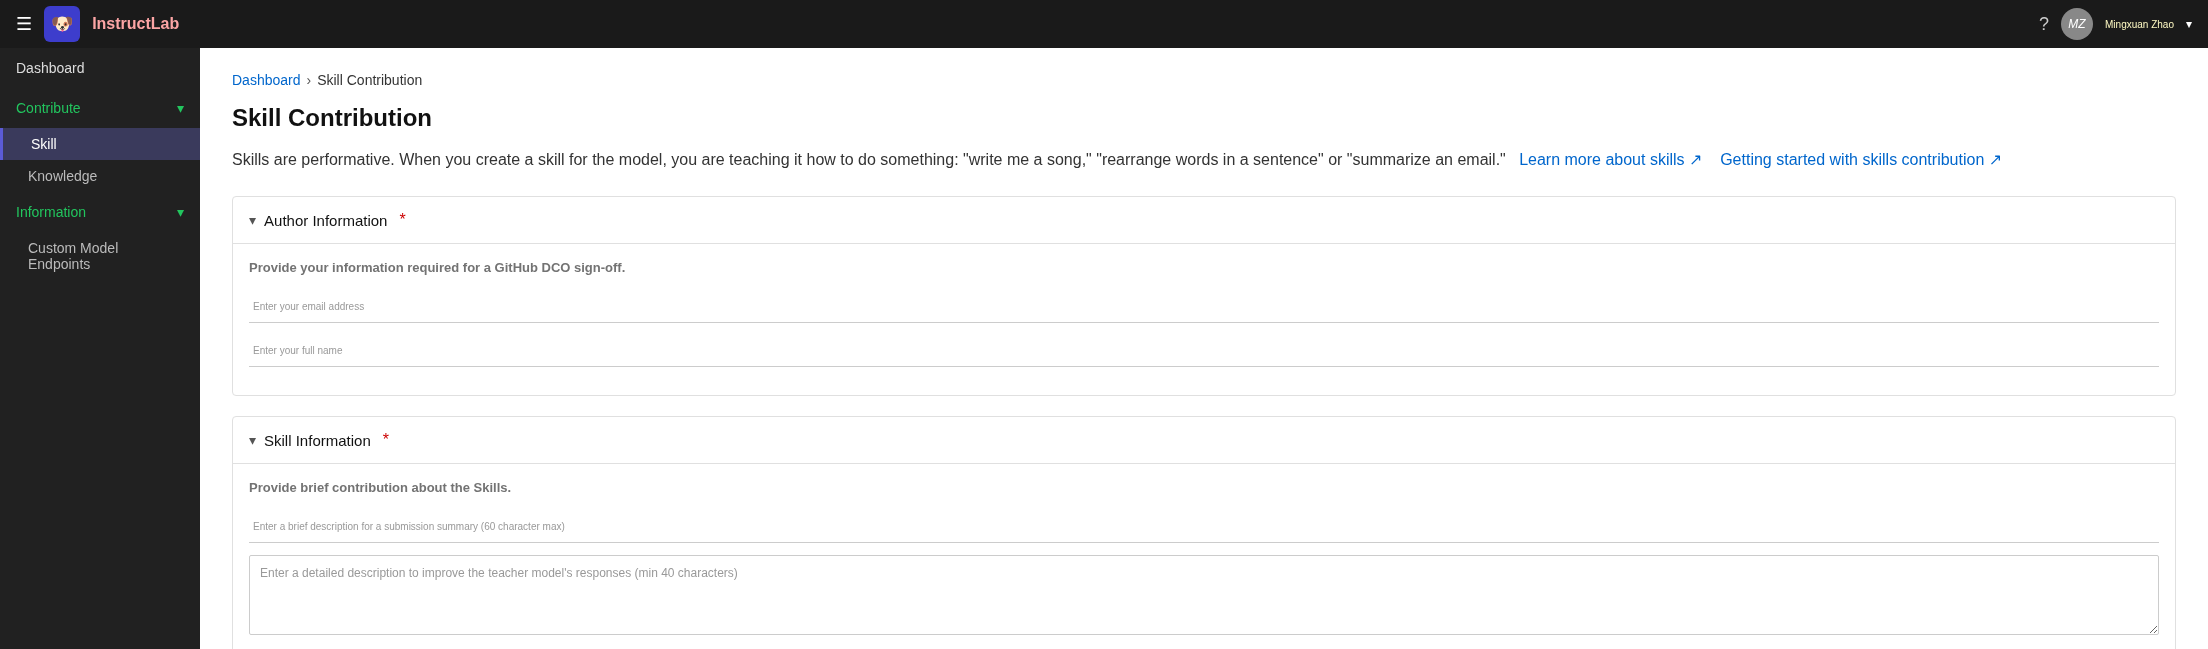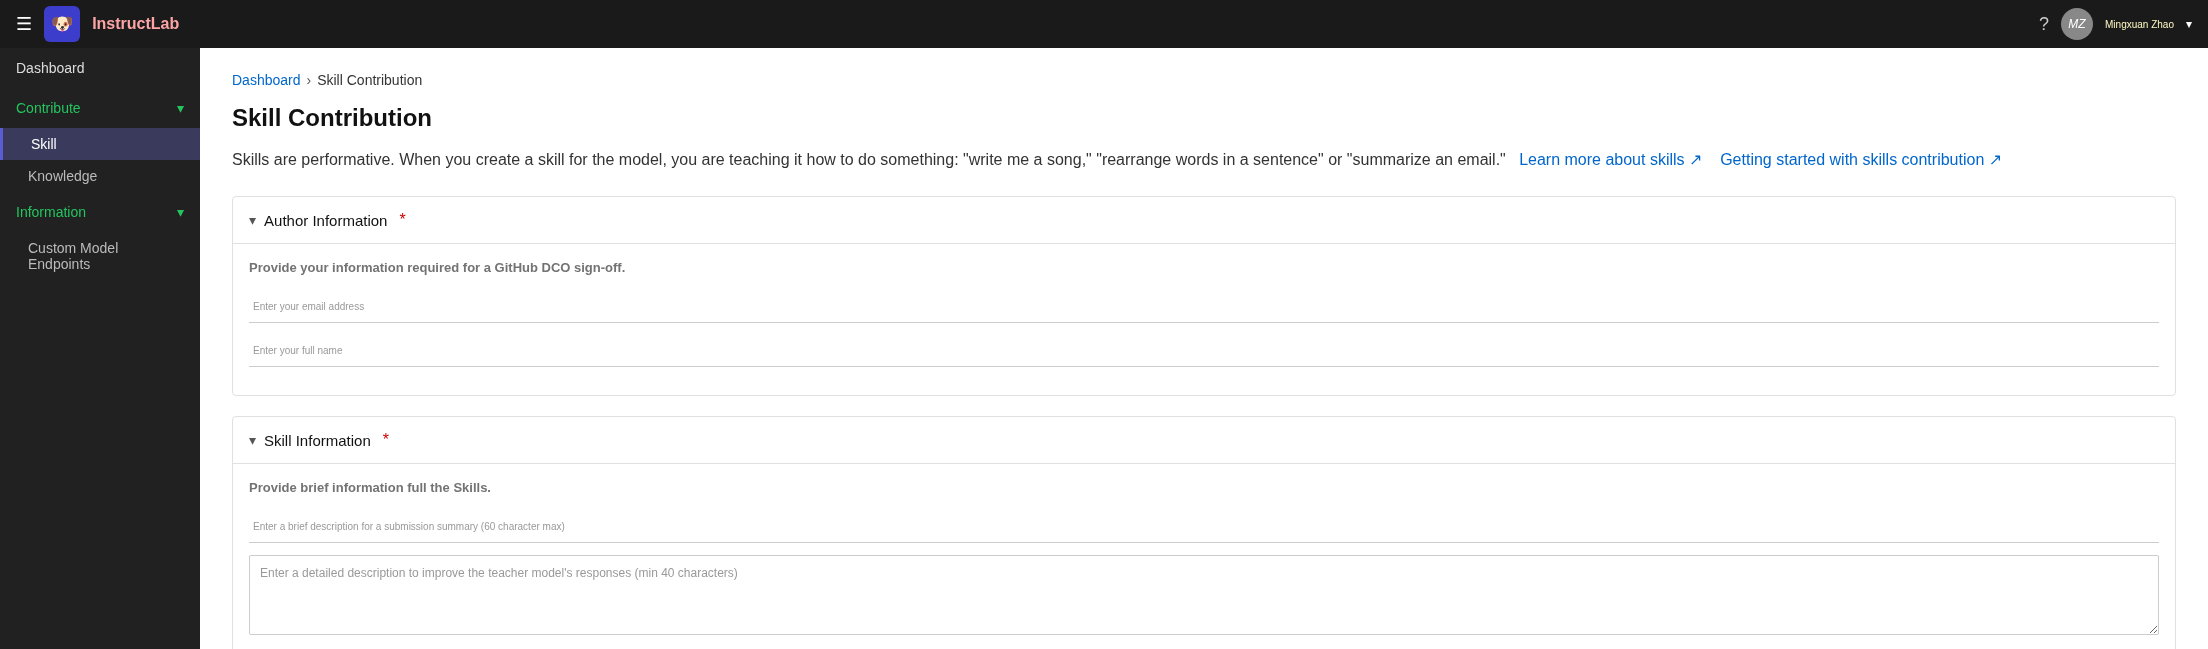--- a/index.html
+++ b/index.html
@@ -173,19 +173,19 @@
     </div>
   </div>
 
   <div class="section-card">
     <div class="section-header">
       <span class="section-chevron chevron-down"></span>
       <span class="section-title">Skill Information</span>
       <span class="required-star">*</span>
     </div>
     <div class="section-body">
-      <p class="section-desc">Provide brief information full the Skills.</p>
+      <p class="section-desc">Provide brief contribution about the Skills.</p>
       <input class="form-field" type="text" placeholder="Enter a brief description for a submission summary (60 character max)" style="">
       <textarea class="form-textarea" placeholder="Enter a detailed description to improve the teacher model's responses (min 40 characters)" style=""></textarea>
     </div>
   </div>
 
 </div>
 
 </body></html>

